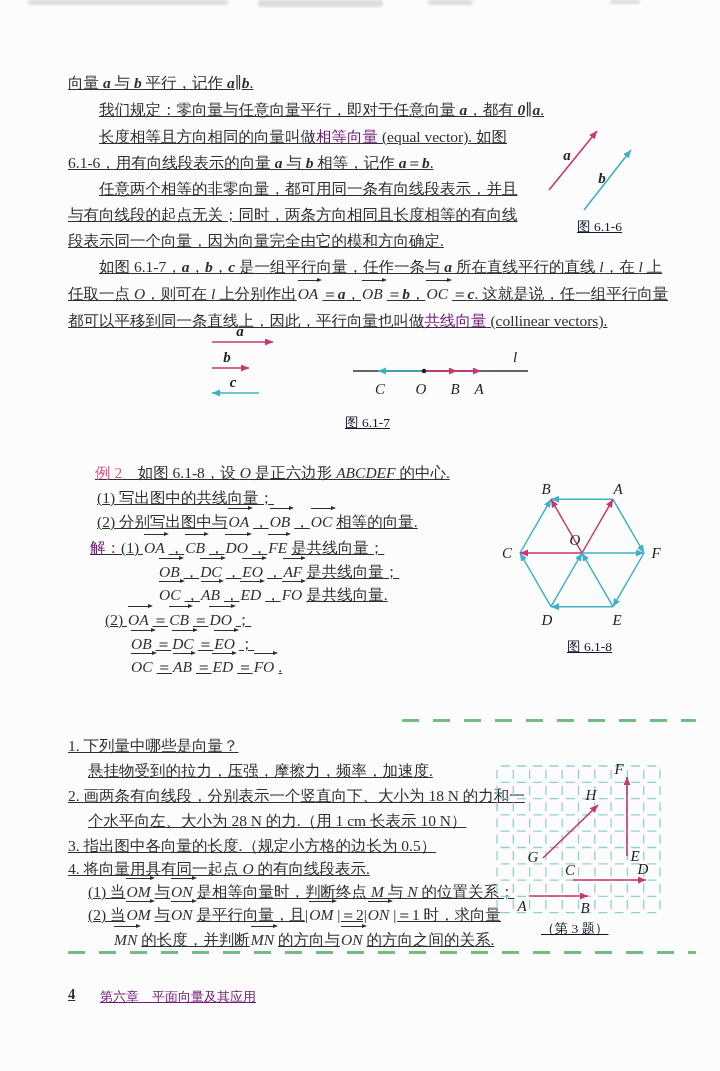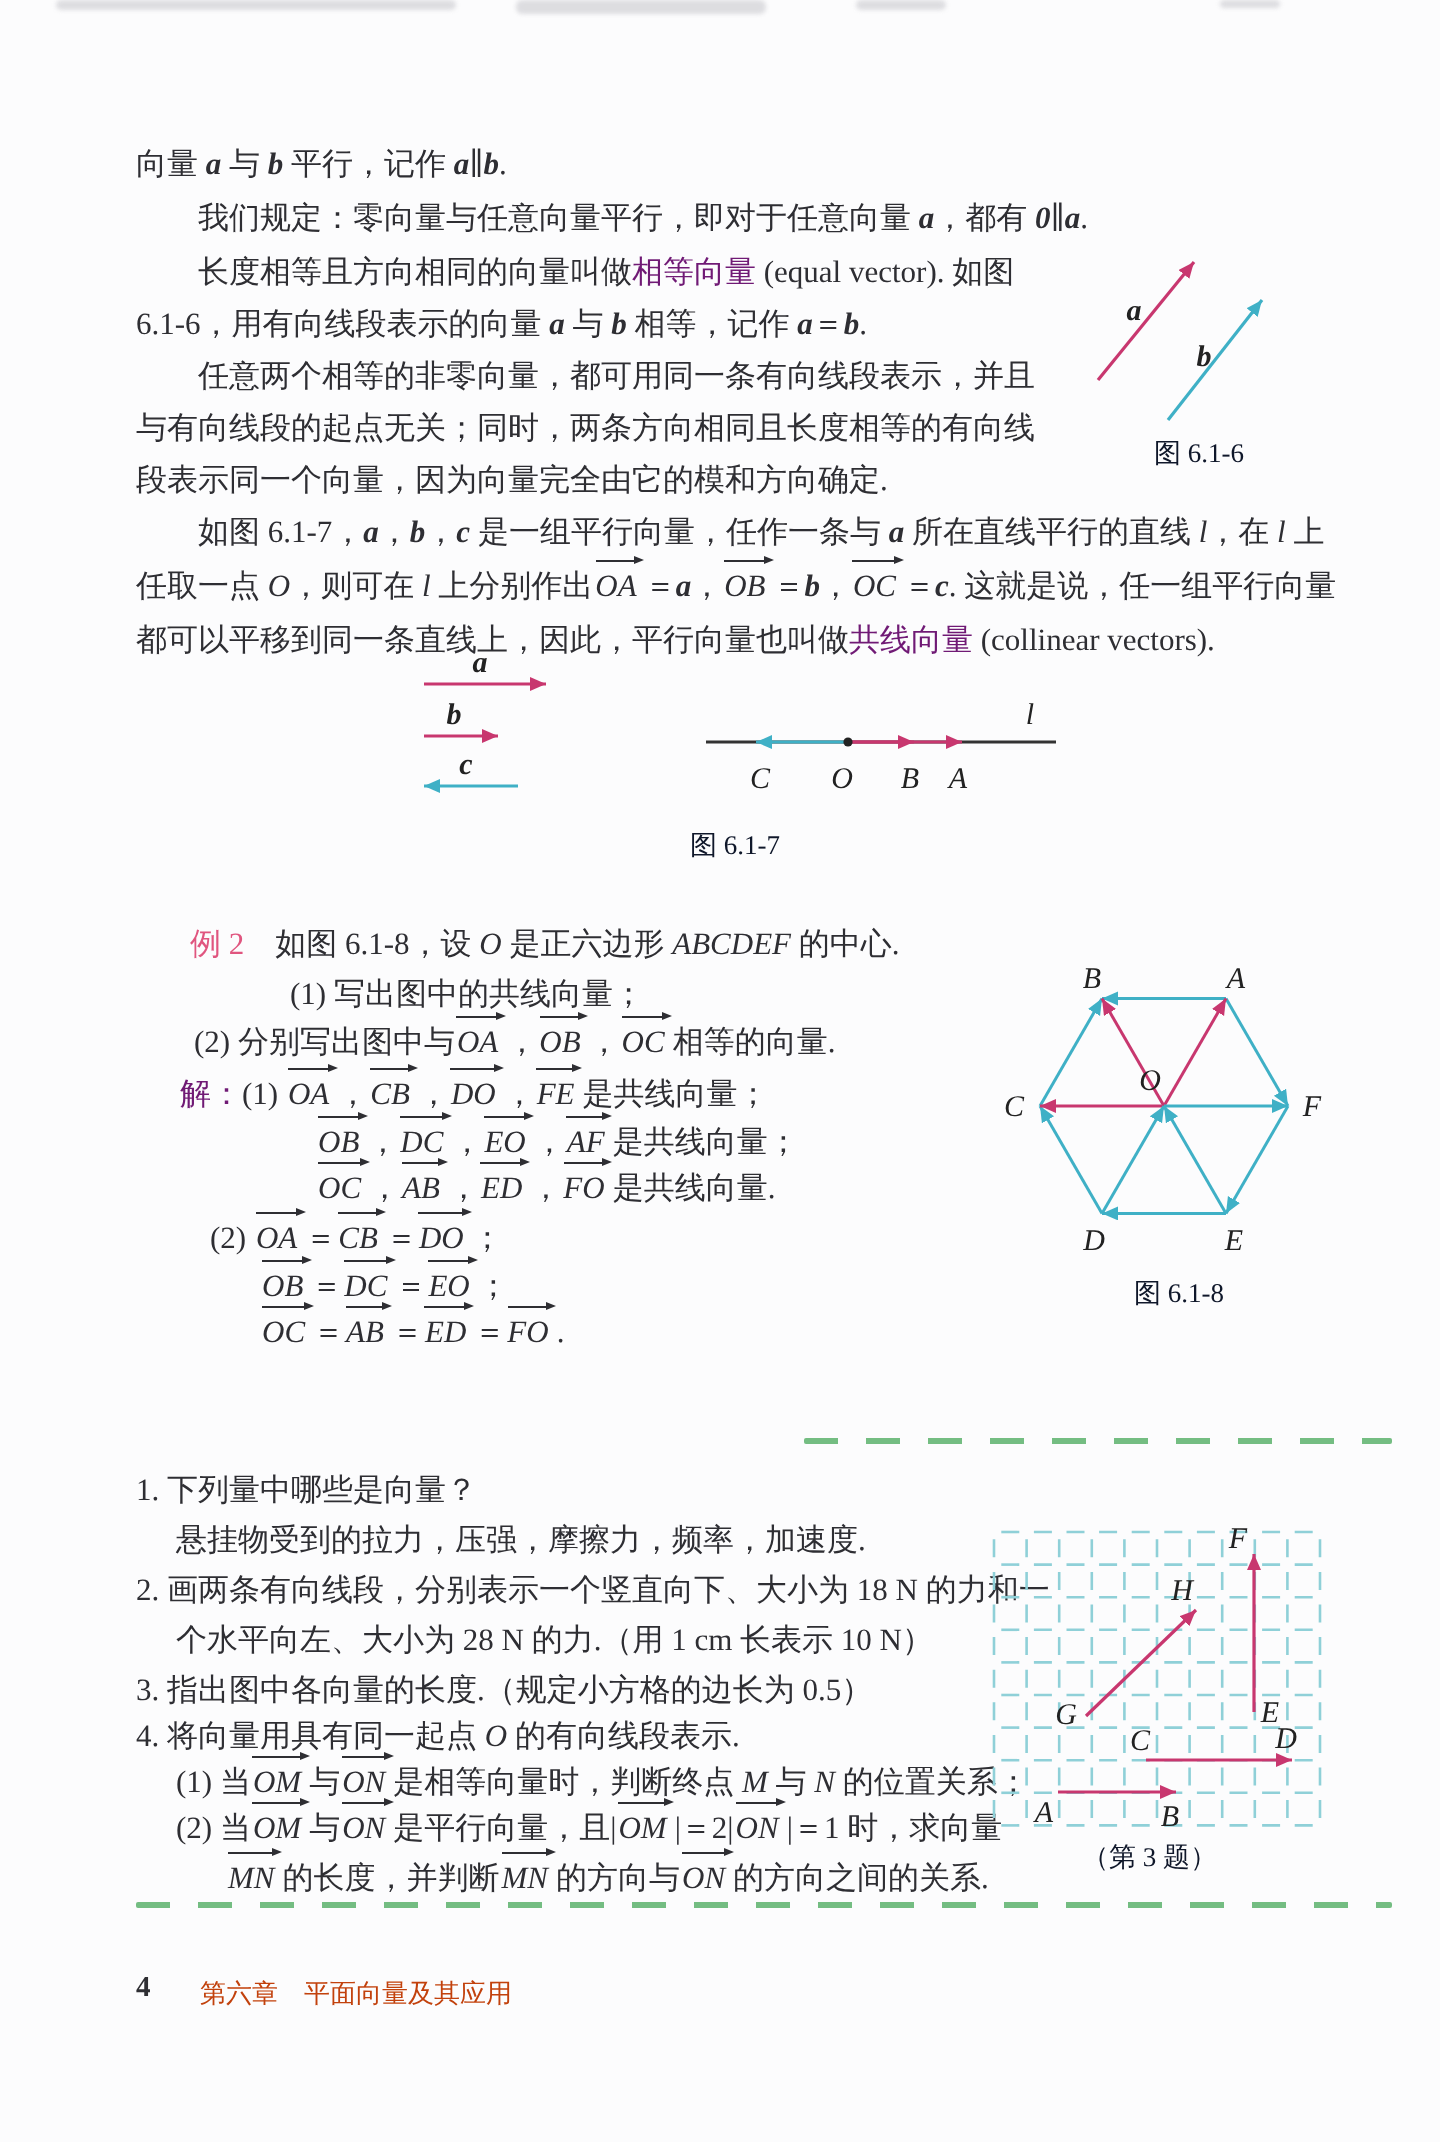--- a/index.html
+++ b/index.html
@@ -2,28 +2,28 @@
 <html><head>
 <meta charset="utf-8">
 <style>
   html,body{margin:0;padding:0;background:#e8e8ea;}
   .page{
     position:relative;width:720px;height:1071px;margin:0 auto;
     background:#fcfcfd;overflow:hidden;
     font-family:"Liberation Serif","DejaVu Serif",serif;color:#2e2e33;
   }
   .artifact{position:absolute;background:#cdcdd2;opacity:.65;filter:blur(1px);border-radius:3px;}
-  .line{position:absolute;white-space:nowrap;font-size:15.5px;line-height:21px;}
+  .line{position:absolute;white-space:nowrap;font-size:15.5px;line-height:21px;text-decoration:underline;}
   .line i{font-style:italic;}
   .bv{font-style:italic;font-weight:bold;font-family:"Liberation Serif",serif;}
   .hl{color:#701a75;}
   .mg{color:#e0557f;}
   .cap{font-size:13.5px;color:#0f172a;}
   .pgnum{font-weight:bold;font-size:14.5px;}
-  .chap{font-size:13px;color:#c2410c;}
+  .chap{font-size:13px;color:#701a75;}
   .vec{position:relative;display:inline-block;font-style:italic;padding:2px 4px 0 1px;margin-top:-2px;}
   .vec::before{content:'';position:absolute;left:1px;right:5px;top:-1px;height:1.2px;background:#2e2e33;}
   .vec::after{content:'';position:absolute;right:0;top:-3.5px;width:0;height:0;
     border-style:solid;border-width:2.6px 0 2.6px 5.5px;border-color:transparent transparent transparent #2e2e33;}
   .banner-seg{position:absolute;height:24px;top:0;}
   .banner-seg.first{clip-path:polygon(0 0,calc(100% - 16px) 0,100% 50%,calc(100% - 16px) 100%,0 100%);}
   .banner-seg.chev{clip-path:polygon(0 0,calc(100% - 16px) 0,100% 50%,calc(100% - 16px) 100%,0 100%,16px 50%);}
   .banner-label{position:absolute;left:20px;top:0;line-height:24px;color:#fff;
     font-size:16.5px;font-weight:bold;letter-spacing:4px;}
   .dashed-rule{position:absolute;height:2.6px;
@@ -48,21 +48,21 @@
       <div class="line" style="left: 68px; top: 204px;">与有向线段的起点无关；同时，两条方向相同且长度相等的有向线</div>
       <div class="line" style="left: 68px; top: 230px;">段表示同一个向量，因为向量完全由它的模和方向确定.</div>
       <div class="line" style="left: 99px; top: 256px;">如图 6.1-7，<span class="bv">a</span>，<span class="bv">b</span>，<span class="bv">c</span> 是一组平行向量，任作一条与 <span class="bv">a</span> 所在直线平行的直线 <i>l</i>，在 <i>l</i> 上</div>
       <div class="line" style="left: 68px; top: 283px;">任取一点 <i>O</i>，则可在 <i>l</i> 上分别作出<span class="vec">OA</span>＝<span class="bv">a</span>，<span class="vec">OB</span>＝<span class="bv">b</span>，<span class="vec">OC</span>＝<span class="bv">c</span>. 这就是说，任一组平行向量</div>
       <div class="line" style="left: 68px; top: 310px;">都可以平移到同一条直线上，因此，平行向量也叫做<span class="hl">共线向量</span> (collinear vectors).</div>
       <div class="line cap" style="left: 577px; top: 216px;">图 6.1-6</div>
       <div class="line cap" style="left: 345px; top: 412px;">图 6.1-7</div>
       <div class="line cap" style="left: 567px; top: 636px;">图 6.1-8</div>
       <div class="line cap" style="left: 541px; top: 918px;">（第 3 题）</div>
       <div class="line" style="left: 95px; top: 462px;"><span class="mg">例 2</span>　如图 6.1-8，设 <i>O</i> 是正六边形 <i>ABCDEF</i> 的中心.</div>
-      <div class="line" style="left: 97px; top: 487px; margin-left: 48px;">(1) 写出图中的共线向量；</div>
+      <div class="line" style="left: 97px; top: 487px;">(1) 写出图中的共线向量；</div>
       <div class="line" style="left: 97px; top: 511px;">(2) 分别写出图中与<span class="vec">OA</span>，<span class="vec">OB</span>，<span class="vec">OC</span>相等的向量.</div>
       <div class="line" style="left: 90px; top: 537px;"><span class="hl">解：</span>(1) <span class="vec">OA</span>，<span class="vec">CB</span>，<span class="vec">DO</span>，<span class="vec">FE</span>是共线向量；</div>
       <div class="line" style="left: 158px; top: 561px;"><span class="vec">OB</span>，<span class="vec">DC</span>，<span class="vec">EO</span>，<span class="vec">AF</span>是共线向量；</div>
       <div class="line" style="left: 158px; top: 584px;"><span class="vec">OC</span>，<span class="vec">AB</span>，<span class="vec">ED</span>，<span class="vec">FO</span>是共线向量.</div>
       <div class="line" style="left: 105px; top: 609px;">(2) <span class="vec">OA</span>＝<span class="vec">CB</span>＝<span class="vec">DO</span>；</div>
       <div class="line" style="left: 130px; top: 633px;"><span class="vec">OB</span>＝<span class="vec">DC</span>＝<span class="vec">EO</span>；</div>
       <div class="line" style="left: 130px; top: 656px;"><span class="vec">OC</span>＝<span class="vec">AB</span>＝<span class="vec">ED</span>＝<span class="vec">FO</span>.</div>
       <div class="line" style="left: 68px; top: 735px;">1. 下列量中哪些是向量？</div>
       <div class="line" style="left: 88px; top: 760px;">悬挂物受到的拉力，压强，摩擦力，频率，加速度.</div>
       <div class="line" style="left: 68px; top: 785px;">2. 画两条有向线段，分别表示一个竖直向下、大小为 18 N 的力和一</div>

